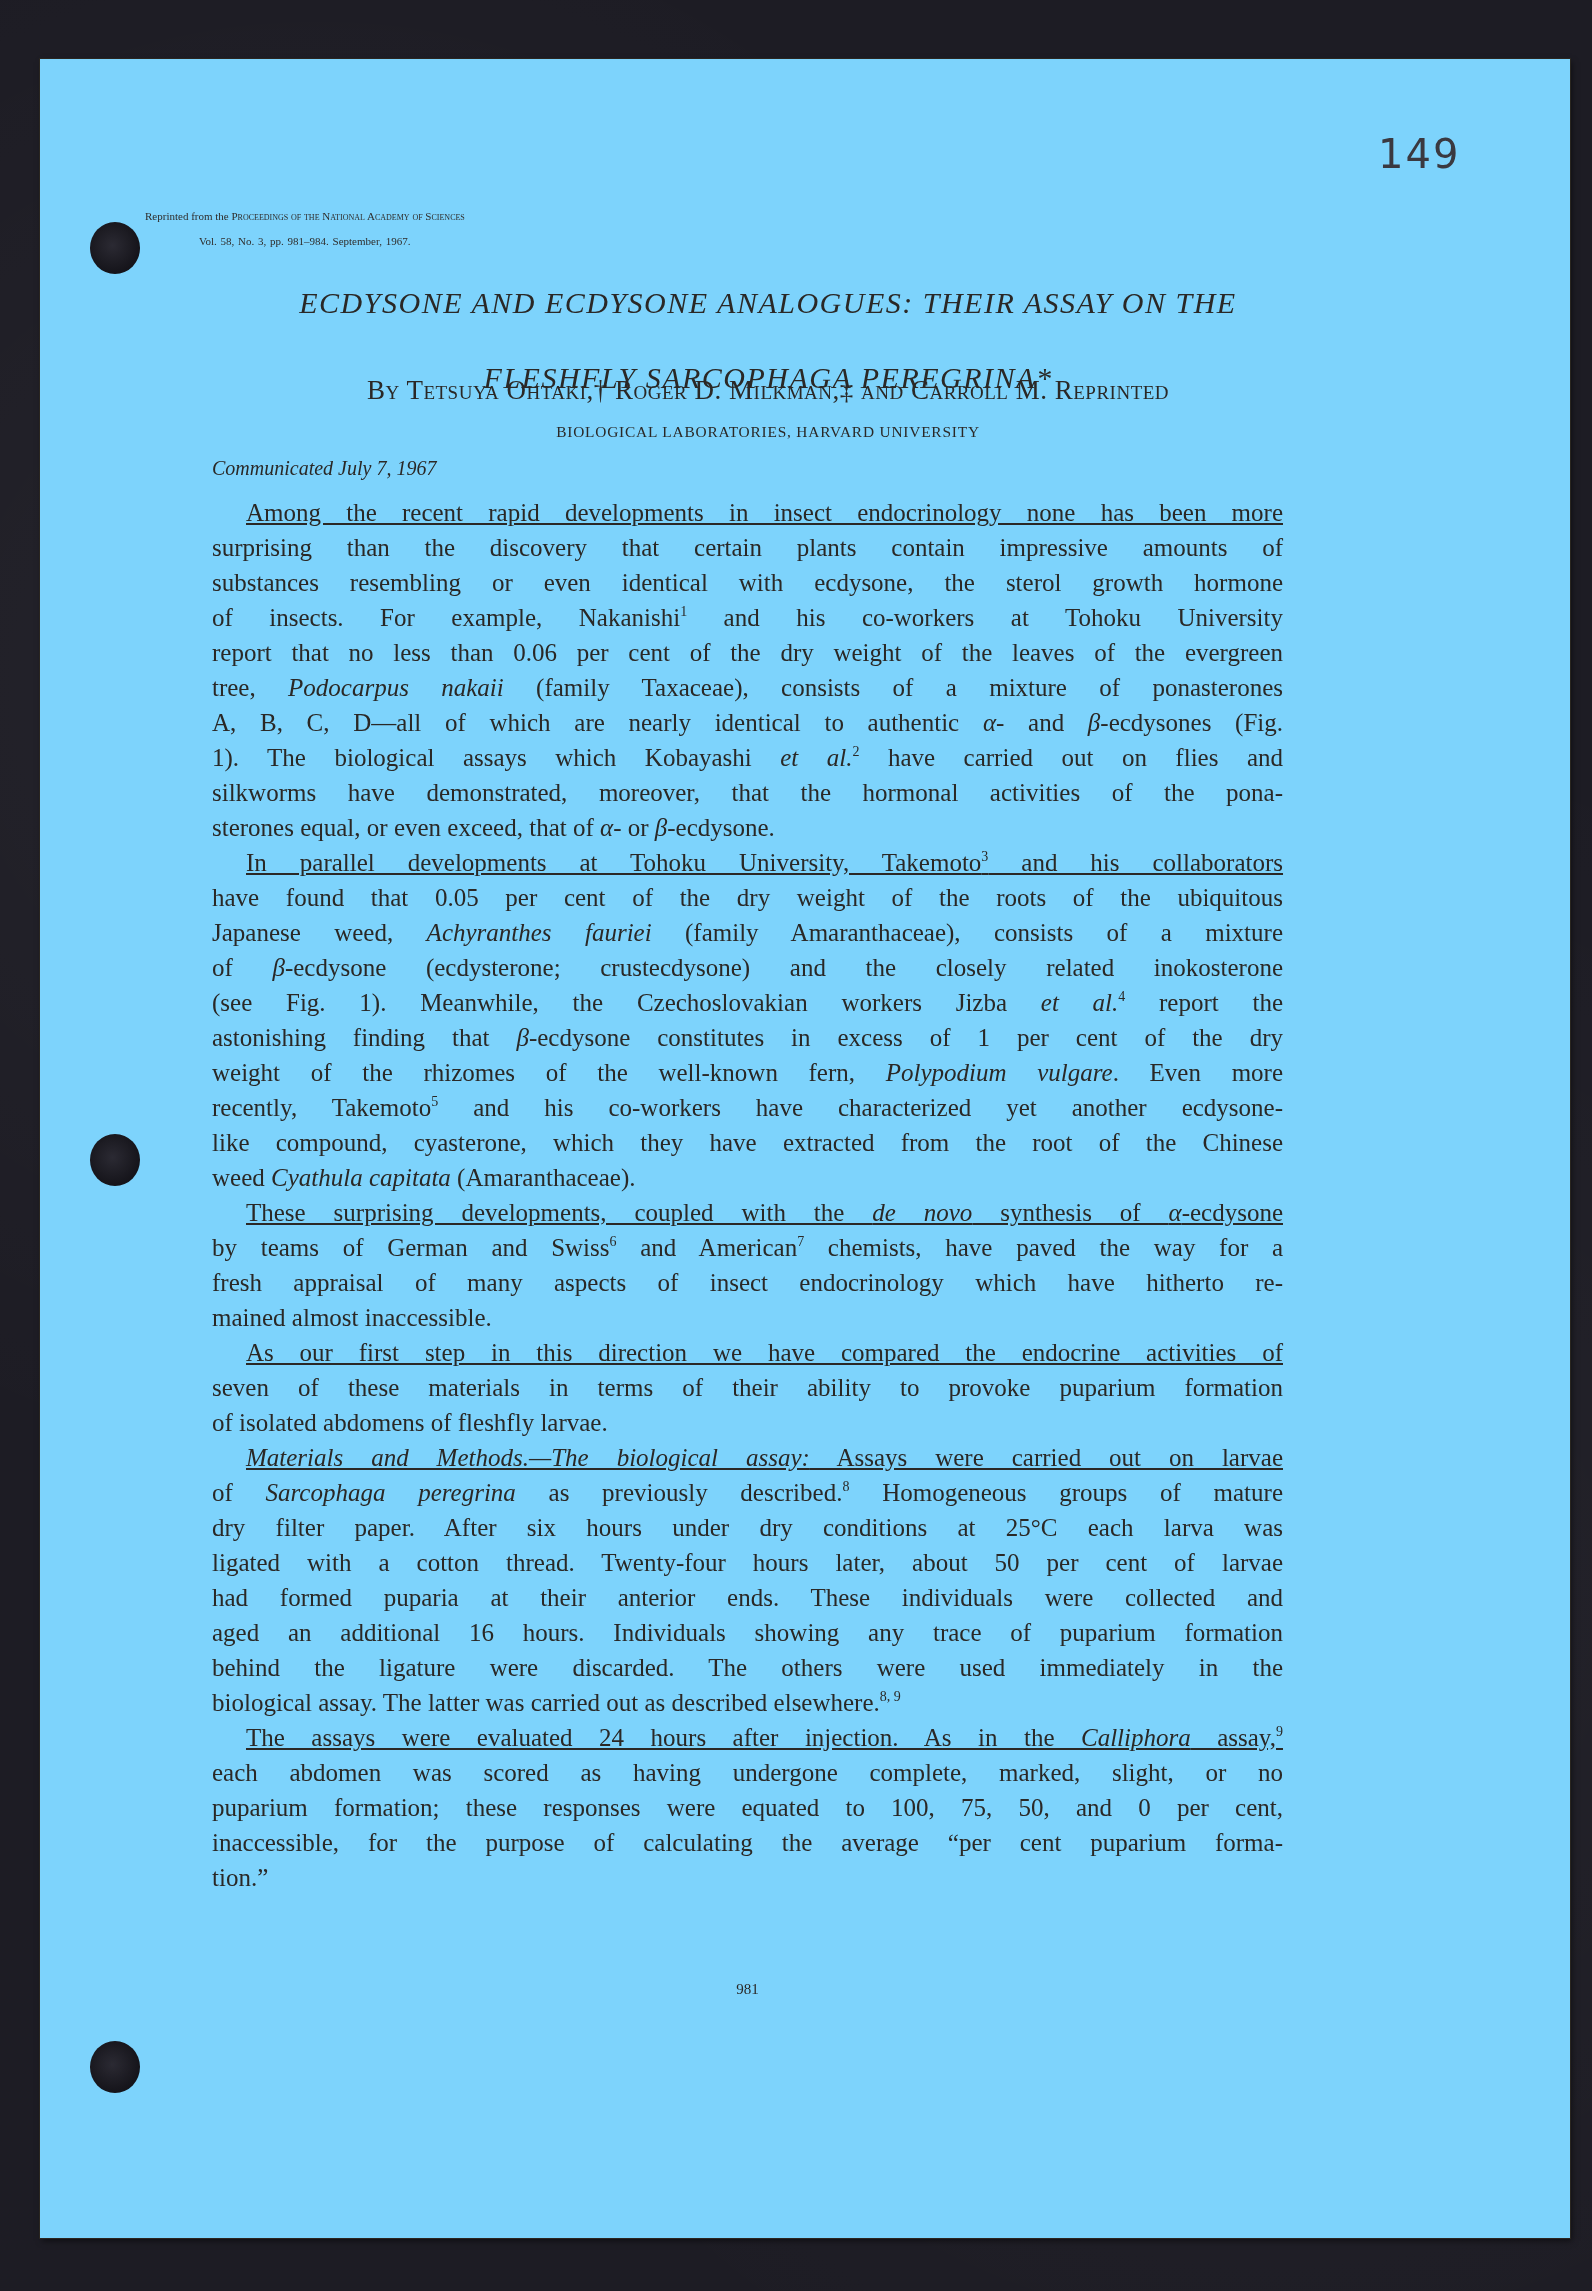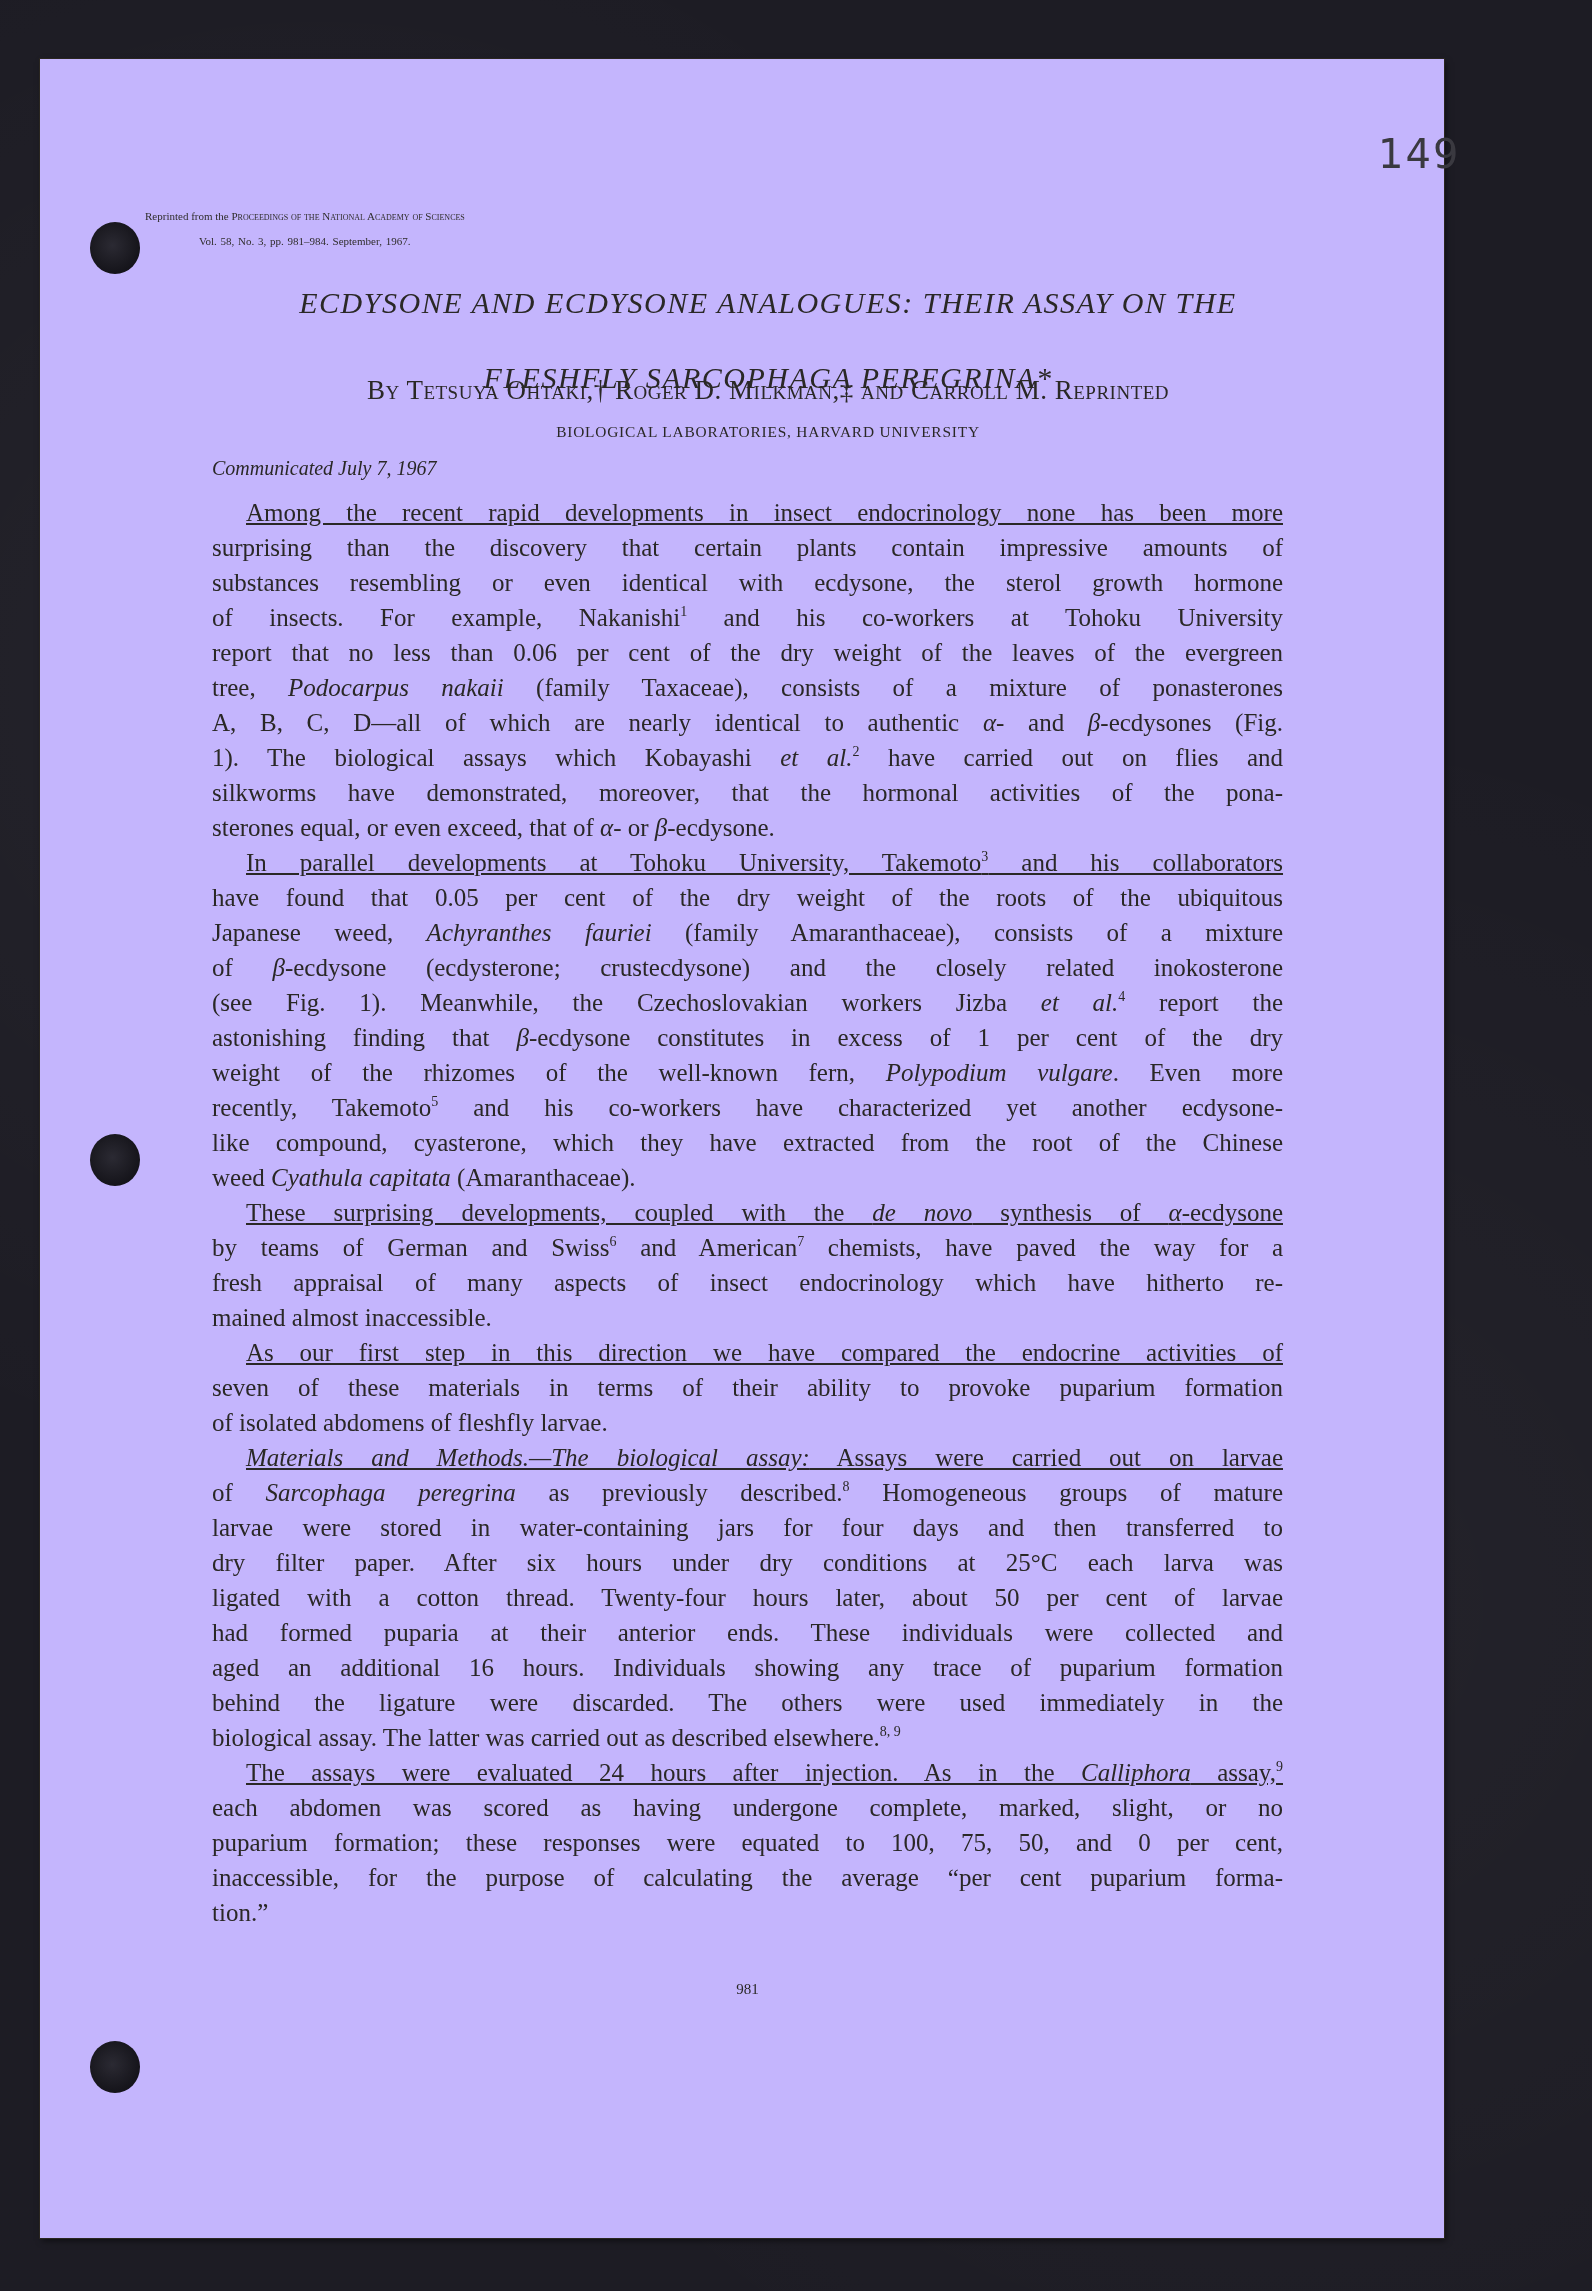--- a/index.html
+++ b/index.html
@@ -20,23 +20,23 @@
       inset: 0;
       background:
         radial-gradient(circle at 20% 30%, rgba(255,255,255,0.035) 0, transparent 40%),
         radial-gradient(circle at 80% 70%, rgba(255,255,255,0.03) 0, transparent 45%),
         #1d1c24;
     }
     .page {
       position: absolute;
       left: 40px;
       top: 59px;
-      width: 1404px;
+      width: 1530px;
       height: 2179px;
-      background: #c4b5fd;
+      background: #7dd3fc;
       box-shadow: 0 0 0 1px #2a2620, 2px 3px 6px rgba(0,0,0,0.5);
     }
     .punch-hole {
       position: absolute;
       width: 50px;
       height: 52px;
       border-radius: 50%;
       background: radial-gradient(circle at 45% 45%, #2b2a33 0%, #15141a 70%, #0f0e12 100%);
       left: 50px;
     }
@@ -195,21 +195,20 @@
         <div class="line last">mained almost inaccessible.</div>
       </div>
       <div>
         <div class="line indent">As our first step in this direction we have compared the endocrine activities of</div>
         <div class="line">seven of these materials in terms of their ability to provoke puparium formation</div>
         <div class="line last">of isolated abdomens of fleshfly larvae.</div>
       </div>
       <div>
         <div class="line indent"><i>Materials and Methods.—The biological assay:</i>   Assays were carried out on larvae</div>
         <div class="line">of <i>Sarcophaga peregrina</i> as previously described.<sup>8</sup>   Homogeneous groups of mature</div>
-        <div class="line">larvae were stored in water-containing jars for four days and then transferred to</div>
         <div class="line">dry filter paper.  After six hours under dry conditions at 25°C each larva was</div>
         <div class="line">ligated with a cotton thread.  Twenty-four hours later, about 50 per cent of larvae</div>
         <div class="line">had formed puparia at their anterior ends.  These individuals were collected and</div>
         <div class="line">aged an additional 16 hours.  Individuals showing any trace of puparium formation</div>
         <div class="line">behind the ligature were discarded.  The others were used immediately in the</div>
         <div class="line last">biological assay.  The latter was carried out as described elsewhere.<sup>8, 9</sup></div>
       </div>
       <div>
         <div class="line indent">The assays were evaluated 24 hours after injection.  As in the <i>Calliphora</i> assay,<sup>9</sup></div>
         <div class="line">each abdomen was scored as having undergone complete, marked, slight, or no</div>

